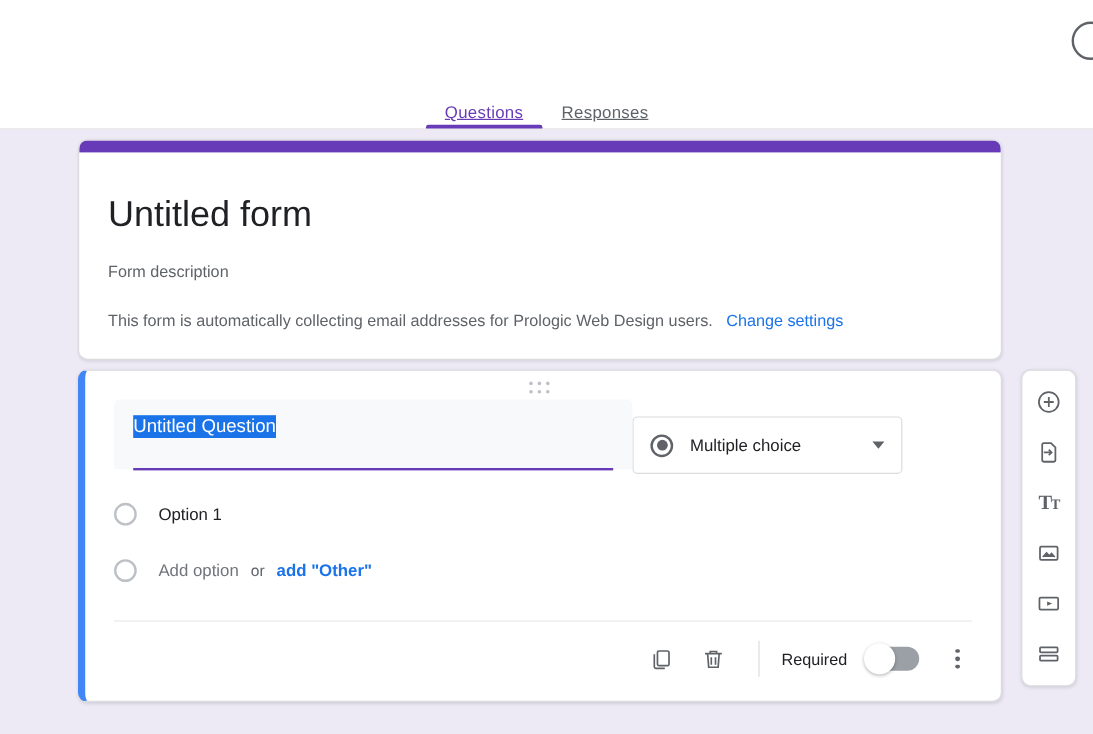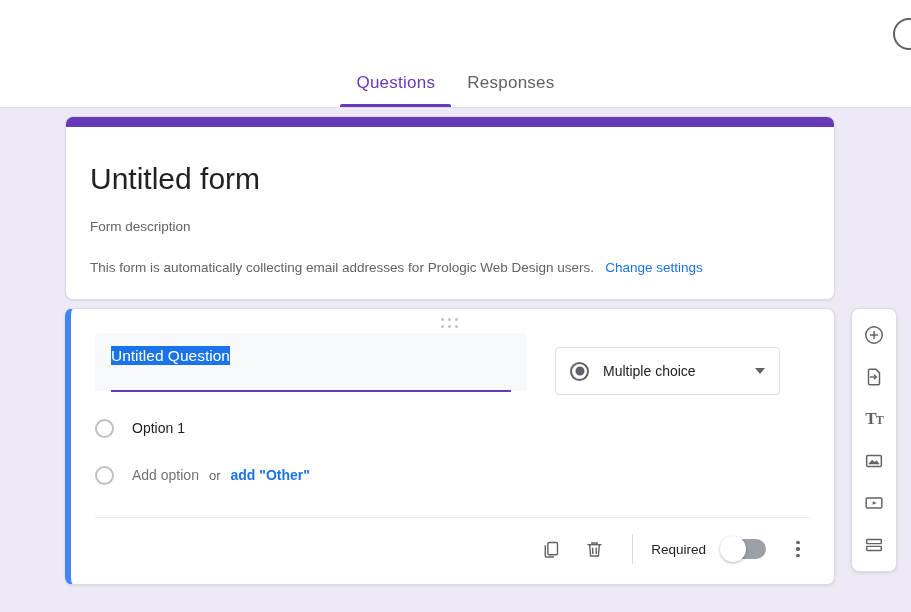--- a/index.html
+++ b/index.html
@@ -32,28 +32,29 @@
     position: absolute;
     left: 0; bottom: 0;
     width: 911px;
     display: flex;
     justify-content: center;
     align-items: flex-end;
     gap: 0px;
   }
   .tab {
     position: relative;
-    padding: 0 16px 14px 16px;
-    font-size: 17px;
+    padding: 0 16px 6px 16px;
+    font-size: 14px;
     letter-spacing: 0.25px;
     color: #5f6368;
     cursor: pointer;
     background: transparent;
     border: none;
     font-family: "Liberation Sans", sans-serif;
+    text-decoration: underline;
   }
   .tab.active { color: #673AB7; }
   .tab.active::after {
     content: "";
     position: absolute;
     left: 0; right: 0; bottom: 0;
     height: 3px;
     background: #673AB7;
     border-radius: 2px 2px 0 0;
   }
@@ -134,21 +135,20 @@
     display: block;
   }
 
   .q-row {
     position: absolute;
     left: 0; top: 24px;
     width: 100%;
     display: flex;
     align-items: flex-start;
     padding: 0 24px;
-    gap: 28px;
   }
   .q-title-wrap {
     position: relative;
     flex: 0 0 432px;
     height: 58px;
     background: #F8F9FA;
     border-radius: 4px 4px 0 0;
     padding: 14px 16px 0 16px;
   }
   .q-title-text {

